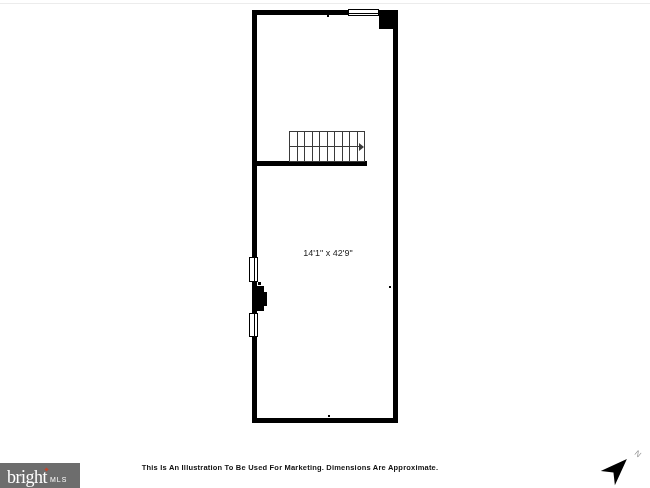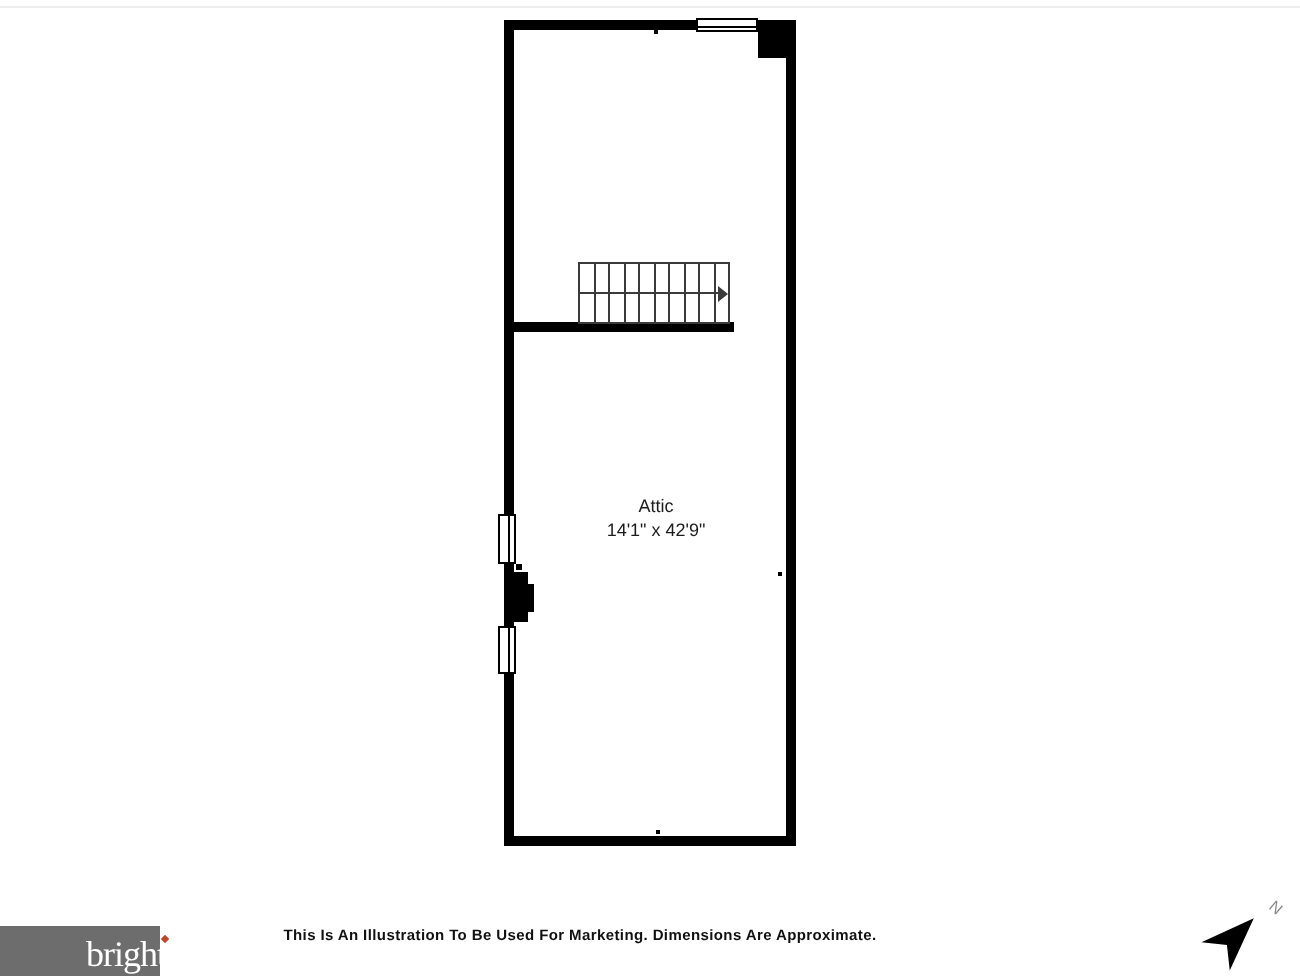--- a/index.html
+++ b/index.html
@@ -63,21 +63,21 @@
   .disclaimer{
     left:0;top:463px;width:580px;text-align:center;
     font-size:7.5px;font-weight:700;color:#111;letter-spacing:0.2px;
   }
   .logo-box{
     left:0;top:463px;width:80px;height:25px;background:#6d6d6d;
     display:flex;align-items:flex-end;padding:0 0 3px 7px;box-sizing:border-box;
   }
   .brand{
     font-family:"Liberation Serif", serif;
-    font-size:18px;line-height:16px;color:#ffffff;position:relative;letter-spacing:-0.5px;margin-left:36px;
+    font-size:18px;line-height:16px;color:#ffffff;position:relative;letter-spacing:-0.5px;
   }
   .brand-spark{
     position:absolute;right:-1px;top:-1px;width:3px;height:3px;background:#c0452e;transform:rotate(45deg);
   }
   .brand-suffix{
     font-size:7px;color:#ffffff;letter-spacing:1px;margin:0 0 2px 3px;font-weight:400;
   }
   .compass{left:598px;top:443px;}
   .compass text{font-family:"Liberation Sans", sans-serif;}
 </style>
@@ -117,21 +117,20 @@
       <div class="step"></div>
       <div class="step"></div>
       <div class="step"></div>
       <div class="step"></div>
       <div class="step"></div>
     </div>
   <div class="abs stairs-line"></div>
   <div class="abs stairs-arrow"></div>
 
   <div class="abs room-label-box">
-    <div class="room-name">Attic</div>
     <div class="room-dims">14'1" x 42'9"</div>
   </div>
 </div>
 
 <div class="abs disclaimer">This Is An Illustration To Be Used For Marketing. Dimensions Are Approximate.</div>
 
 <div class="abs logo-box">
   <span class="brand"><span>bright</span><span class="brand-spark"></span></span>
   <span class="brand-suffix">MLS</span>
 </div>

